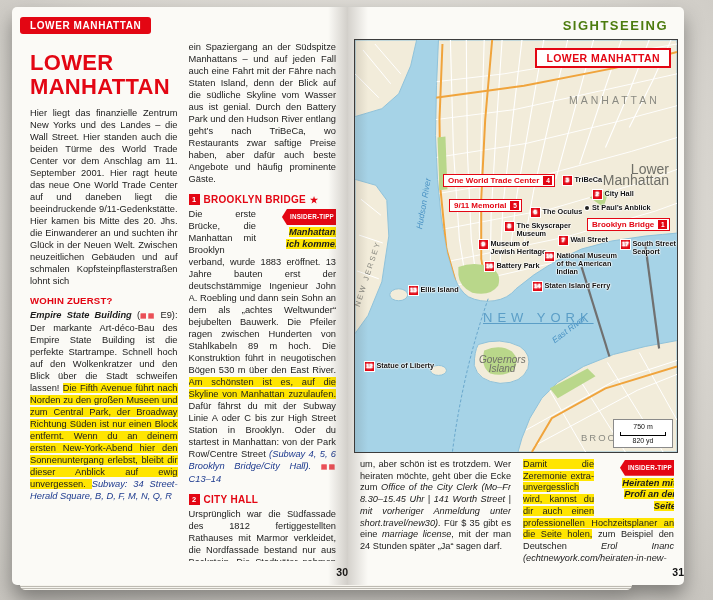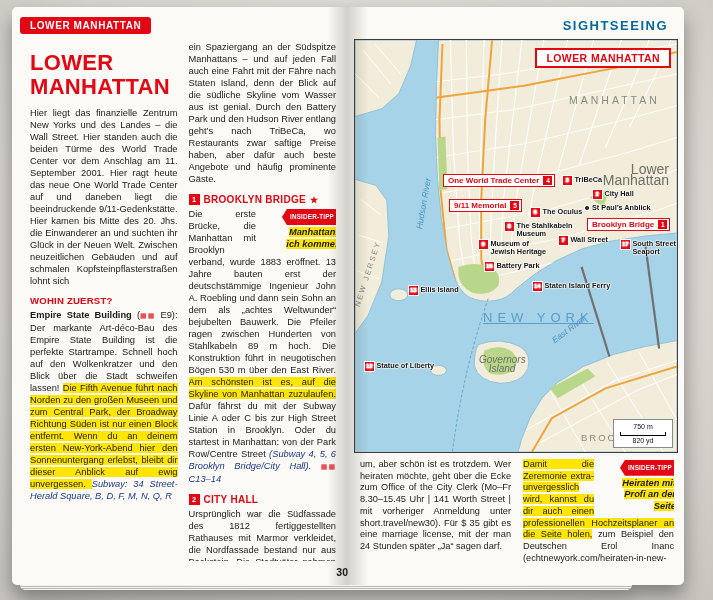--- a/index.html
+++ b/index.html
@@ -17,34 +17,34 @@
   .page { position:absolute; top:0; height:578px; background:#fbfaf6; overflow:hidden; }
   .page-left  { left:0; width:336px; border-radius:5px 0 0 5px; }
   .page-right { left:336px; width:336px; border-radius:0 5px 5px 0; }
   .page-left::after  { content:""; position:absolute; right:0; top:0; bottom:0; width:20px;
     background:linear-gradient(to right, rgba(0,0,0,0), rgba(60,50,40,.22)); }
   .page-right::after { content:""; position:absolute; left:0; top:0; bottom:0; width:20px;
     background:linear-gradient(to left, rgba(0,0,0,0), rgba(60,50,40,.20)); }
 
   .tab-red { position:absolute; left:8px; top:10px; background:#e30613; color:#fff;
     font-size:10px; font-weight:bold; letter-spacing:.6px; padding:3px 10px; border-radius:3px; }
-  .sightseeing { position:absolute; right:16px; top:11px; color:#0369a1;
+  .sightseeing { position:absolute; right:16px; top:11px; color:#4d7c0f;
     font-size:13px; font-weight:bold; letter-spacing:1.5px; }
 
   .lp-body { position:absolute; left:18px; right:12px; top:34px; bottom:24px;
     display:flex; gap:11px; overflow:hidden; }
   .col { flex:1; overflow:hidden; }
 
   .title { color:#e30613; font-size:22px; line-height:24px; font-weight:bold;
     letter-spacing:.3px; margin:10px 0 8px; }
   .body { font-size:9.3px; line-height:12px; text-align:justify; color:#1b1b1b; }
   .intro { font-weight:bold; margin-bottom:6px; }
   .subhead { color:#e30613; font-size:9.6px; font-weight:bold; letter-spacing:.2px; margin:8px 0 3px; }
   .b { font-weight:bold; }
-  .i { }
+  .i { font-style:italic; }
   .hl { background:#ffe500; }
   .info { color:#1d3a8e; font-style:italic; }
   .redtx { color:#e30613; font-size:7px; letter-spacing:1px; }
 
   .poi-head { display:flex; align-items:center; gap:4px; margin:9px 0 3px; }
   .numsq { width:11px; height:11px; background:#e30613; color:#fff; font-size:7.5px; font-weight:bold;
     display:inline-flex; align-items:center; justify-content:center; flex:none; }
   .poi-title { color:#e30613; font-weight:bold; font-size:10px; letter-spacing:.3px; }
   .star { color:#e30613; font-size:9px; }
 
@@ -258,29 +258,33 @@
       <div class="m-poi" style="left:230px;top:164px">
           <span class="dot"></span>
           <span class="lbl">St Paul’s Anblick</span>
         </div>
       <div class="m-poi" style="left:176px;top:168px">
           <span class="sq">6</span>
           <span class="lbl">The Oculus</span>
         </div>
       <div class="m-poi" style="left:150px;top:182px">
           <span class="sq">8</span>
-          <span class="lbl" style="width:56px">The Stahlkabeln Museum</span>
+          <span class="lbl" style="width:56px">The Skyscraper Museum</span>
         </div>
       <div class="m-poi" style="left:124px;top:200px">
           <span class="sq">9</span>
           <span class="lbl" style="width:58px">Museum of Jewish Heritage</span>
         </div>
       <div class="m-poi" style="left:204px;top:196px">
           <span class="sq">7</span>
           <span class="lbl">Wall Street</span>
+        </div>
+      <div class="m-poi" style="left:190px;top:212px">
+          <span class="sq">10</span>
+          <span class="lbl" style="width:62px">National Museum of the American Indian</span>
         </div>
       <div class="m-poi" style="left:130px;top:222px">
           <span class="sq">16</span>
           <span class="lbl">Battery Park</span>
         </div>
       <div class="m-poi" style="left:178px;top:242px">
           <span class="sq">14</span>
           <span class="lbl">Staten Island Ferry</span>
         </div>
       <div class="m-poi" style="left:266px;top:200px">
@@ -305,14 +309,15 @@
 
     <div class="rp-cols">
       <div class="col">
         <p class="body"><span>um, aber schön ist es trotzdem. Wer heiraten möchte, geht über die Ecke zum </span><span class="i">Office of the City Clerk (Mo–Fr 8.30–15.45 Uhr | 141 Worth Street | mit vorheriger Anmeldung unter short.travel/new30).</span><span> Für $ 35 gibt es eine </span><span class="i">marriage license</span><span>, mit der man 24 Stunden später „Ja“ sagen darf.</span></p>
       </div>
       <div class="col">
         <p class="body"><span class="inset"><span class="insider-tag">INSIDER-TIPP</span><span class="note"><span class="nhl">Heiraten mit</span><br><span class="nhl">Profi an der</span><br><span class="nhl">Seite</span></span></span><span class="hl">Damit die Zeremonie extra-unvergesslich wird, kannst du dir auch einen professionellen Hochzeitsplaner an die Seite holen,</span><span> zum Beispiel den Deutschen </span><span class="i">Erol Inanc (echtnewyork.com/heiraten-in-new-york). Broadway/Ecke Park Row</span></p>
       </div>
     </div>
 
+    <div class="pagenum">31</div>
   </div>
 </div>
 
 </body></html>

